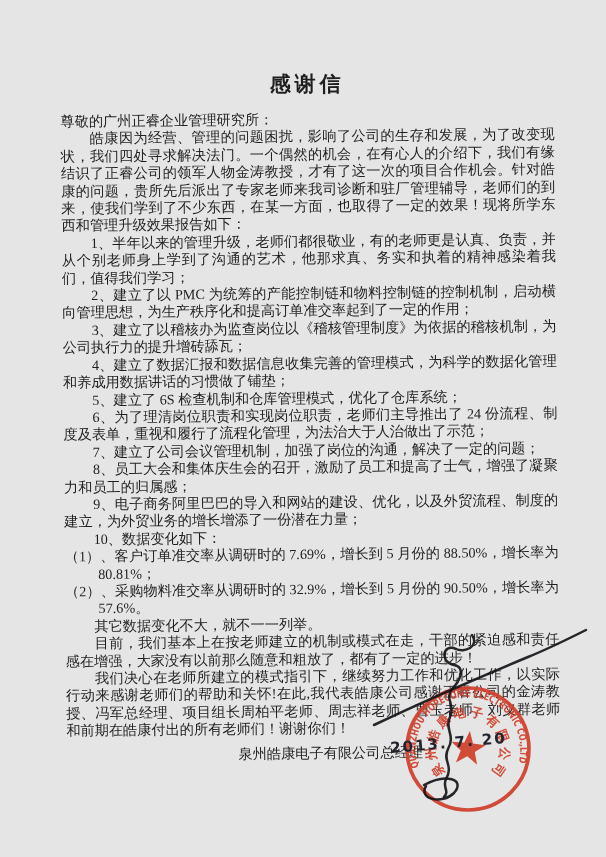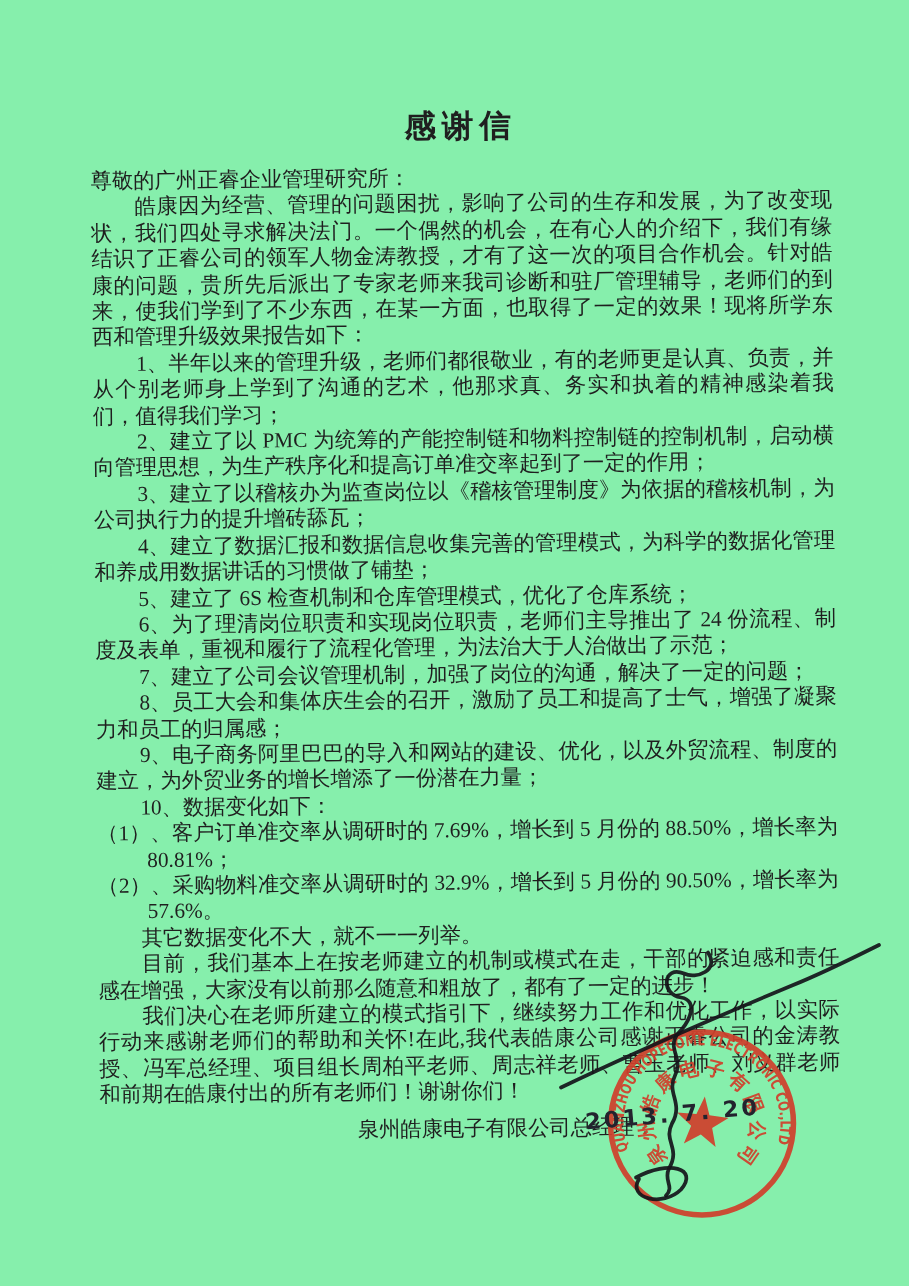--- a/index.html
+++ b/index.html
@@ -1,20 +1,20 @@
 <!DOCTYPE html>
 <html style="--stamp-color: #d0402c;"><head>
 <meta charset="utf-8">
 <style>
   html, body { margin: 0; padding: 0; background: #ffffff; }
   body { width: 606px; height: 857px; position: relative; overflow: hidden; }
 
   .sheet {
     position: absolute; inset: 0;
-    background: #86efac;
+    background: #e5e5e5;
     font-family: "Liberation Serif", "DejaVu Serif", serif;
     color: #1f1f1f;
   }
 
   .content {
     position: absolute;
     left: 60px; right: 52px; top: 70px;
     transform: rotate(-0.55deg);
     transform-origin: 50% 0;
   }

